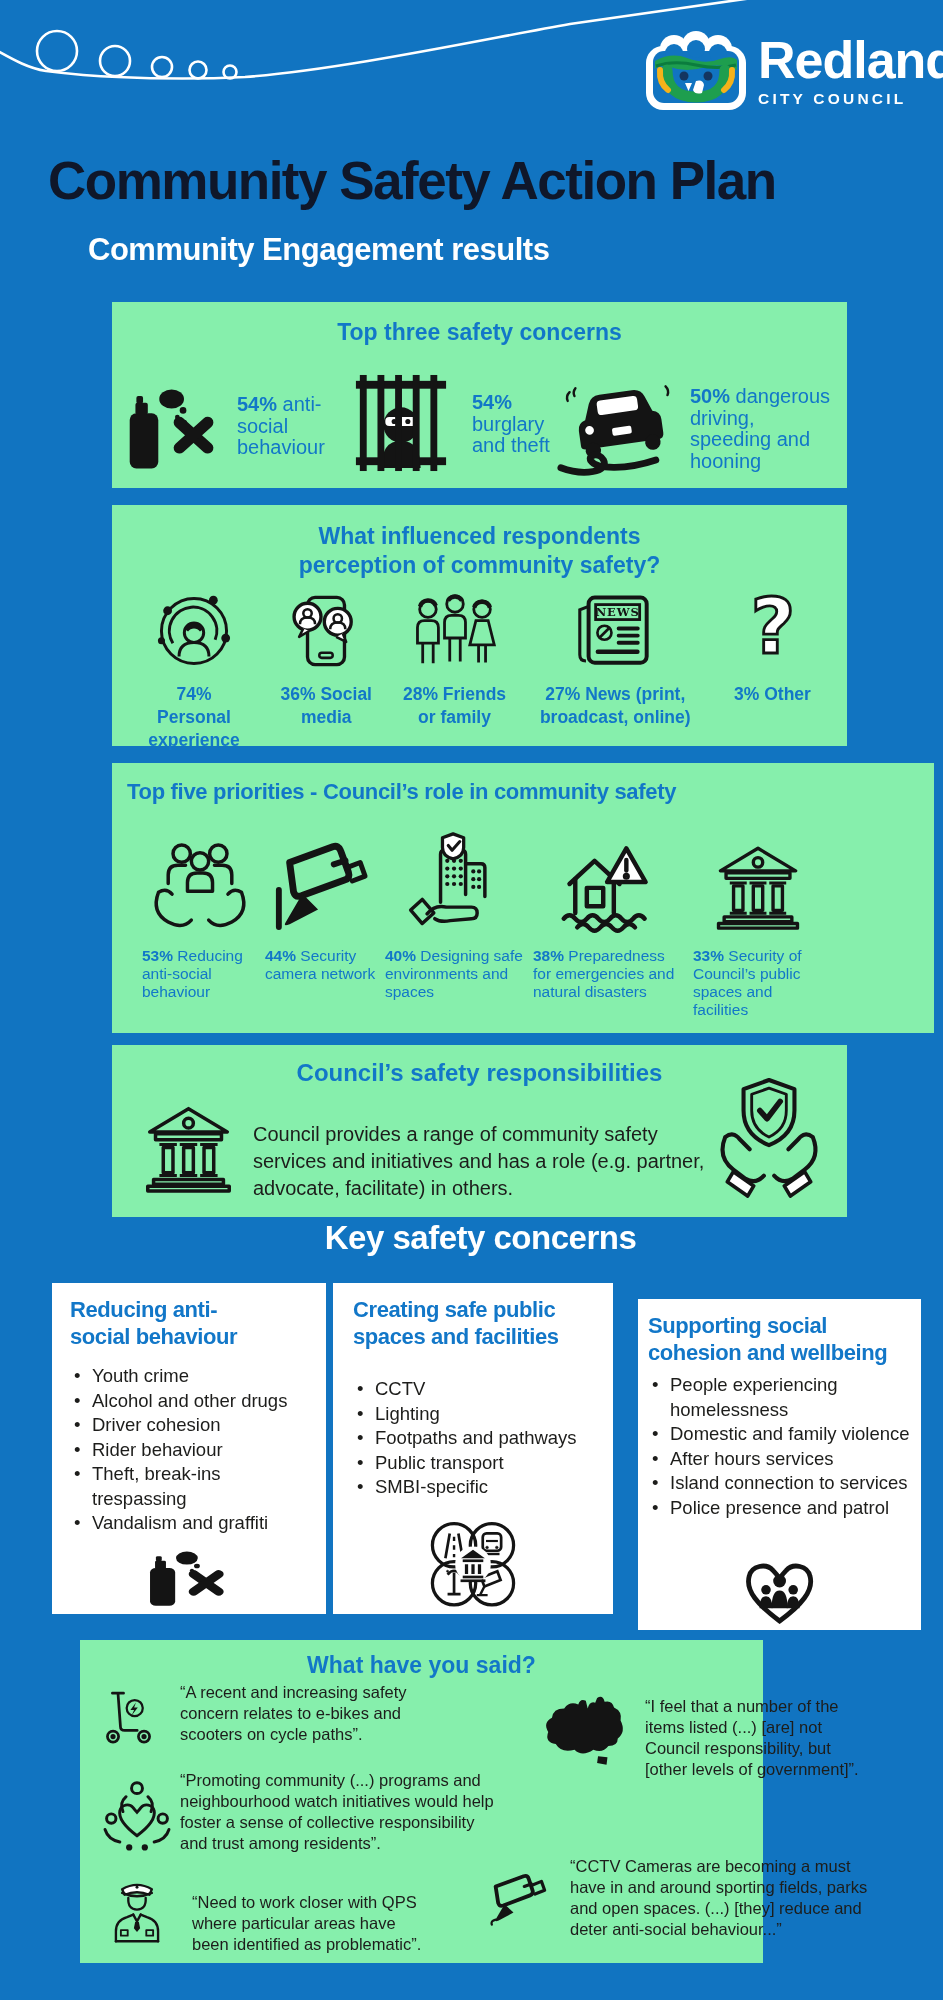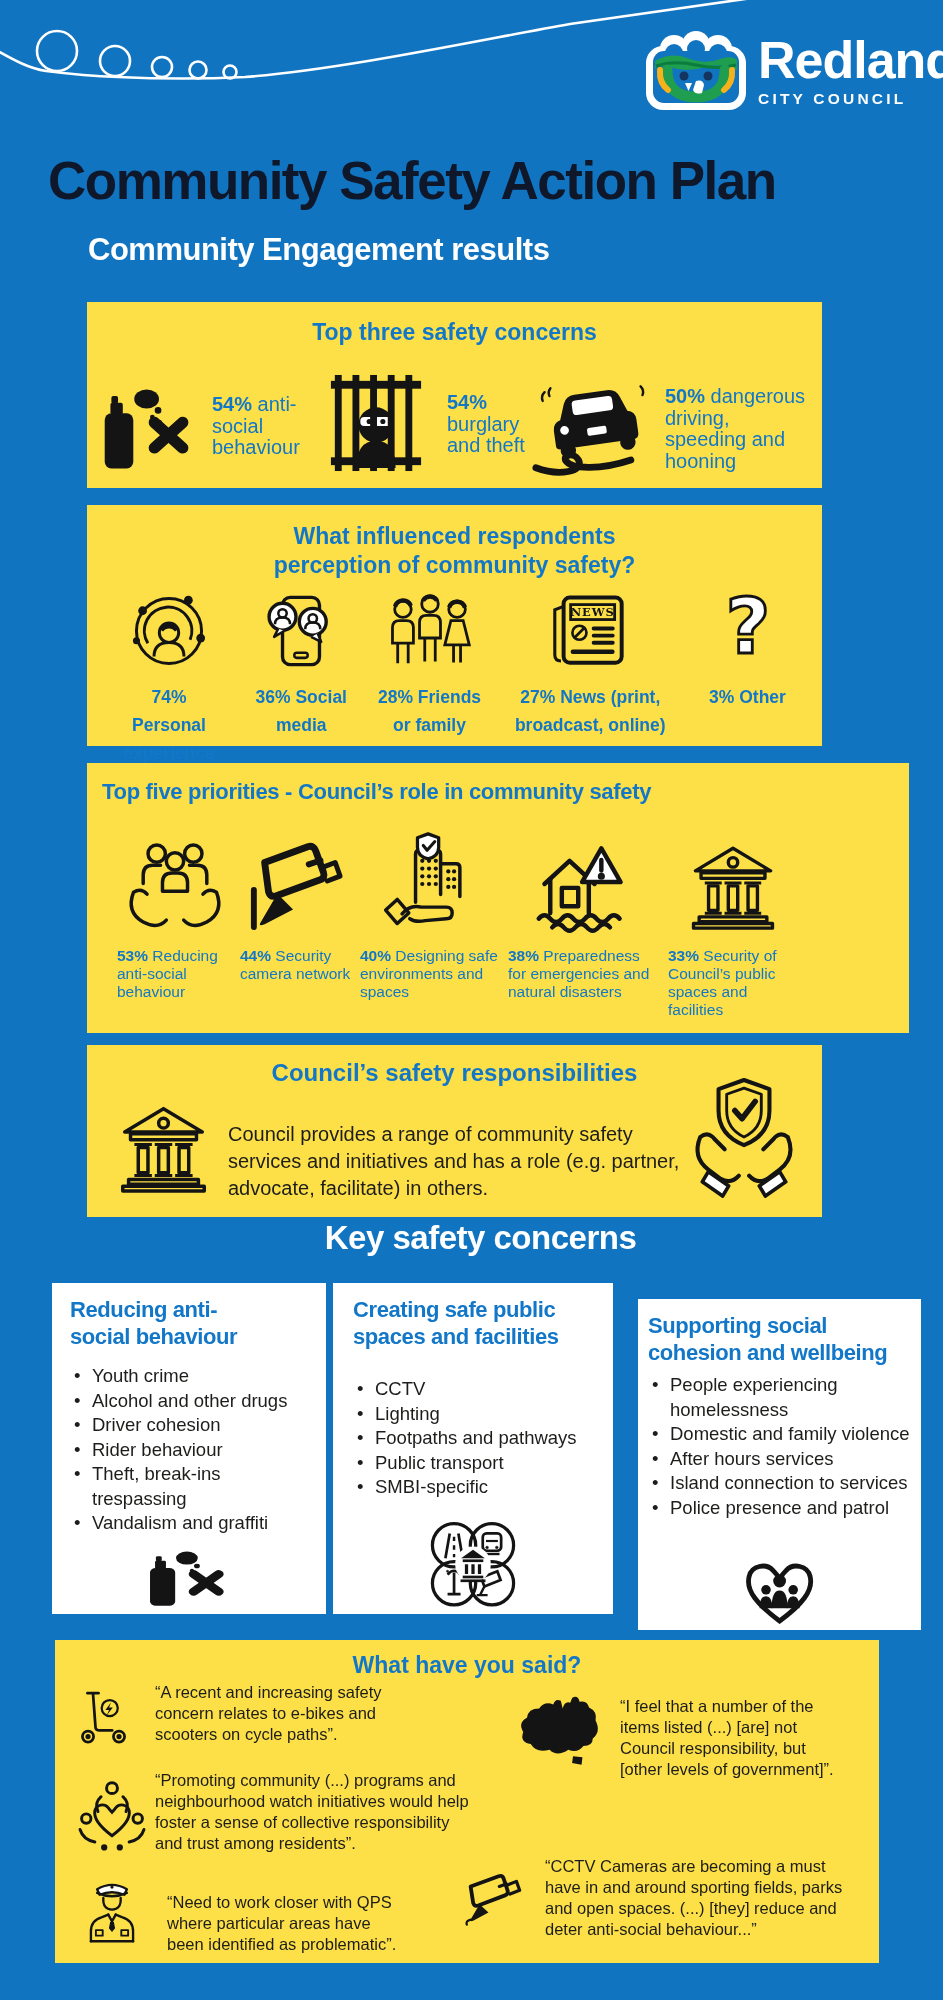--- a/index.html
+++ b/index.html
@@ -11,37 +11,37 @@
   .squiggle{position:absolute;left:0;top:0;}
   .logo{position:absolute;left:644px;top:30px;display:flex;align-items:center;}
   .logo-text{margin-left:10px;color:#fff;}
   .logo-name{font-size:52px;font-weight:bold;line-height:1.02;letter-spacing:-1px;}
   .logo-sub{font-size:15.5px;font-weight:bold;letter-spacing:3.2px;margin-top:2px;}
   .title{position:absolute;left:48px;top:150px;margin:0;color:#0f172a;font-size:53px;
     font-weight:bold;letter-spacing:-1.5px;white-space:nowrap;}
   .subtitle{position:absolute;left:88px;top:232px;margin:0;color:#fff;font-size:31px;
     font-weight:bold;letter-spacing:-0.5px;white-space:nowrap;}
   
-  .card{position:absolute;background:#fde047;}
+  .card{position:absolute;background:#86efac;margin-left:25px;}
   .card-head{margin:0;text-align:center;color:#1277C8;font-weight:bold;}
   #card1{left:87px;top:302px;width:735px;height:186px;}
   #card2{left:87px;top:505px;width:735px;height:241px;}
   #card3{left:87px;top:763px;width:822px;height:270px;}
   #card4{left:87px;top:1045px;width:735px;height:172px;}
   #card1 .card-head{padding-top:17px;font-size:23px;}
   #card2 .card-head{padding-top:17px;font-size:23px;line-height:29px;white-space:pre-line;}
   #card3 .card-head{padding:16px 0 0 15px;text-align:left;font-size:22px;letter-spacing:-0.3px;white-space:nowrap;}
   #card4 .card-head{padding-top:14px;font-size:24px;}
   .stat-text{position:absolute;color:#1277C8;font-size:20px;line-height:21.5px;}
   .pct{font-weight:bold;}
   
   .inf-row{position:absolute;left:22px;right:22px;top:78px;display:flex;justify-content:space-between;align-items:flex-start;}
   .inf-item{text-align:center;}
   .inf-icon{height:92px;display:flex;align-items:flex-end;justify-content:center;}
-  .inf-label{margin:8px auto 0;color:#1277C8;font-size:17.5px;line-height:28px;font-weight:bold;}
+  .inf-label{margin:8px auto 0;color:#1277C8;font-size:17.5px;line-height:23px;font-weight:bold;}
   
   .pri-row{position:absolute;left:30px;top:64px;display:flex;gap:8px;align-items:flex-start;}
   .pri-icon{height:114px;display:flex;align-items:center;justify-content:center;}
   .pri-label{margin-top:6px;color:#1277C8;font-size:15.5px;line-height:18px;}
   
   .resp-body{position:absolute;left:141px;top:56px;width:458px;color:#1D1D1B;font-size:20px;line-height:27px;}
   
   .key-head{position:absolute;left:0;top:1219px;width:943px;margin:0;text-align:center;
     padding-left:18px;box-sizing:border-box;color:#fff;font-size:33px;font-weight:bold;letter-spacing:-0.5px;}
   .col{position:absolute;top:1283px;height:331px;background:#fff;box-sizing:border-box;}
@@ -50,21 +50,21 @@
   #col3{left:638px;width:283px;padding:13px 10px 0 10px;margin-top:16px;}
   .col-head{margin:0;color:#1277C8;font-size:22px;line-height:27px;font-weight:bold;letter-spacing:-0.4px;white-space:pre-line;}
   .col ul{margin:0;padding:0;list-style:none;color:#1D1D1B;font-size:18.5px;line-height:24.5px;}
   #col1 ul{margin-top:14px;}
   #col2 ul{margin-top:27px;}
   #col3 ul{margin-top:7px;line-height:24.5px;}
   .col li{position:relative;padding-left:22px;}
   .col li::before{content:"•";position:absolute;left:4px;}
   .col-icon{position:absolute;left:0;right:0;bottom:5px;display:flex;justify-content:center;}
   
-  #quotes{left:55px;top:1640px;width:824px;height:323px;}
+  #quotes{left:55px;top:1640px;width:683px;height:323px;}
   #quotes .card-head{padding-top:12px;font-size:23px;}
   .q-text{position:absolute;color:#1D1D1B;font-size:16.5px;line-height:21px;white-space:pre-line;}
   .q-icon{position:absolute;}
 </style>
 </head>
 <body>
 
 <div class="canvas">
 
   <svg class="squiggle" width="943" height="130" viewBox="0 0 943 130" fill="none" stroke="#fff" stroke-width="2.6">

